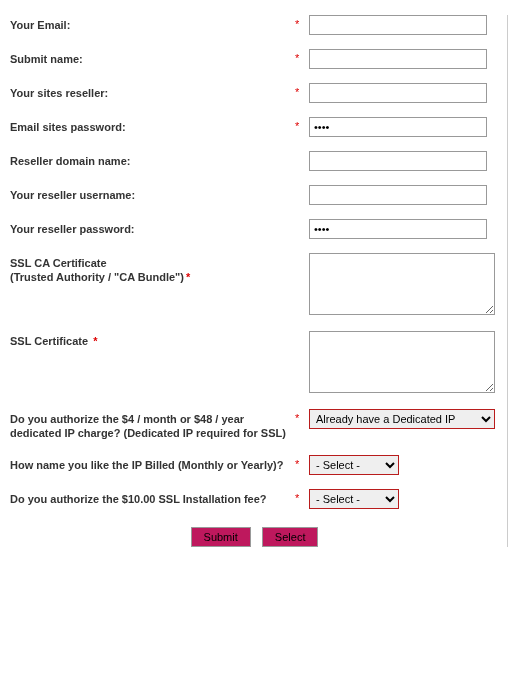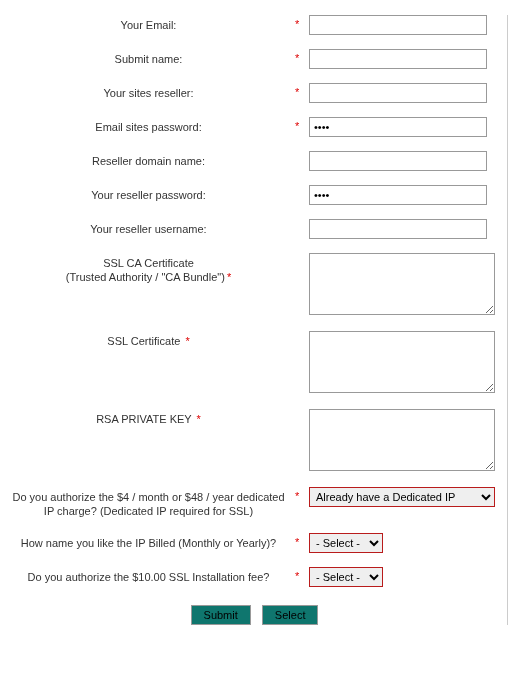--- a/index.html
+++ b/index.html
@@ -19,24 +19,25 @@
       border-right: 1px solid #ccc;
       padding-right: 8px;
     }
     .form-row {
       display: flex;
       align-items: flex-start;
       margin-bottom: 14px;
     }
     .form-label {
       width: 285px;
-      text-align: center;
+      text-align: left;
       padding-right: 8px;
       padding-top: 3px;
       line-height: 1.3;
+      font-weight: bold;
     }
     .required {
       color: #d00;
       margin-left: 2px;
     }
     .middle-col {
       width: 14px;
       text-align: left;
       color: #d00;
       padding-top: 3px;
@@ -71,33 +72,33 @@
       height: 20px;
     }
     .button-row {
       text-align: center;
       margin-top: 18px;
     }
     button {
       font-family: inherit;
       font-size: 11px;
       padding: 3px 12px;
-      background: #0f766e;
+      background: #be185d;
       border: 1px solid #999;
       cursor: pointer;
       margin: 0 4px;
     }
     .textarea-row .form-label {
       padding-top: 3px;
     }
     .select-wide {
       width: 186px;
     }
     .select-mid {
-      width: 74px;
+      width: 90px;
     }
   </style>
 </head>
 <body>
 
 <div class="form-container">
 
   <div class="form-row">
     <div class="form-label"><span>Your Email:</span></div>
     <div class="middle-col"><span>*</span></div>
@@ -122,48 +123,43 @@
     <div class="input-col"><input type="password" value="••••" style=""></div>
   </div>
 
   <div class="form-row">
     <div class="form-label"><span>Reseller domain name:</span></div>
     <div class="middle-col"></div>
     <div class="input-col"><input type="text" style=""></div>
   </div>
 
   <div class="form-row">
+    <div class="form-label"><span>Your reseller username:</span></div>
+    <div class="middle-col"></div>
+    <div class="input-col"><input type="text" style=""></div>
+  </div>
+
+  <div class="form-row">
     <div class="form-label"><span>Your reseller password:</span></div>
     <div class="middle-col"></div>
     <div class="input-col"><input type="password" value="••••" style=""></div>
-  </div>
-
-  <div class="form-row">
-    <div class="form-label"><span>Your reseller username:</span></div>
-    <div class="middle-col"></div>
-    <div class="input-col"><input type="text" style=""></div>
   </div>
 
   <div class="form-row textarea-row">
     <div class="form-label"><span>SSL CA Certificate</span><br><span>(Trusted Authority / "CA Bundle")</span><span class="required">*</span></div>
     <div class="middle-col"></div>
     <div class="input-col"><textarea style=""></textarea></div>
   </div>
 
   <div class="form-row textarea-row">
     <div class="form-label"><span>SSL Certificate</span> <span class="required">*</span></div>
     <div class="middle-col"></div>
     <div class="input-col"><textarea style=""></textarea></div>
   </div>
 
-  <div class="form-row textarea-row">
-    <div class="form-label"><span>RSA PRIVATE KEY</span> <span class="required">*</span></div>
-    <div class="middle-col"></div>
-    <div class="input-col"><textarea style=""></textarea></div>
-  </div>
 
   <div class="form-row">
     <div class="form-label"><span>Do you authorize the $4 / month or $48 / year dedicated IP charge? (Dedicated IP required for SSL)</span></div>
     <div class="middle-col"><span>*</span></div>
     <div class="input-col">
       <select class="select-wide">
         <option>Already have a Dedicated IP</option>
       </select>
     </div>
   </div>

